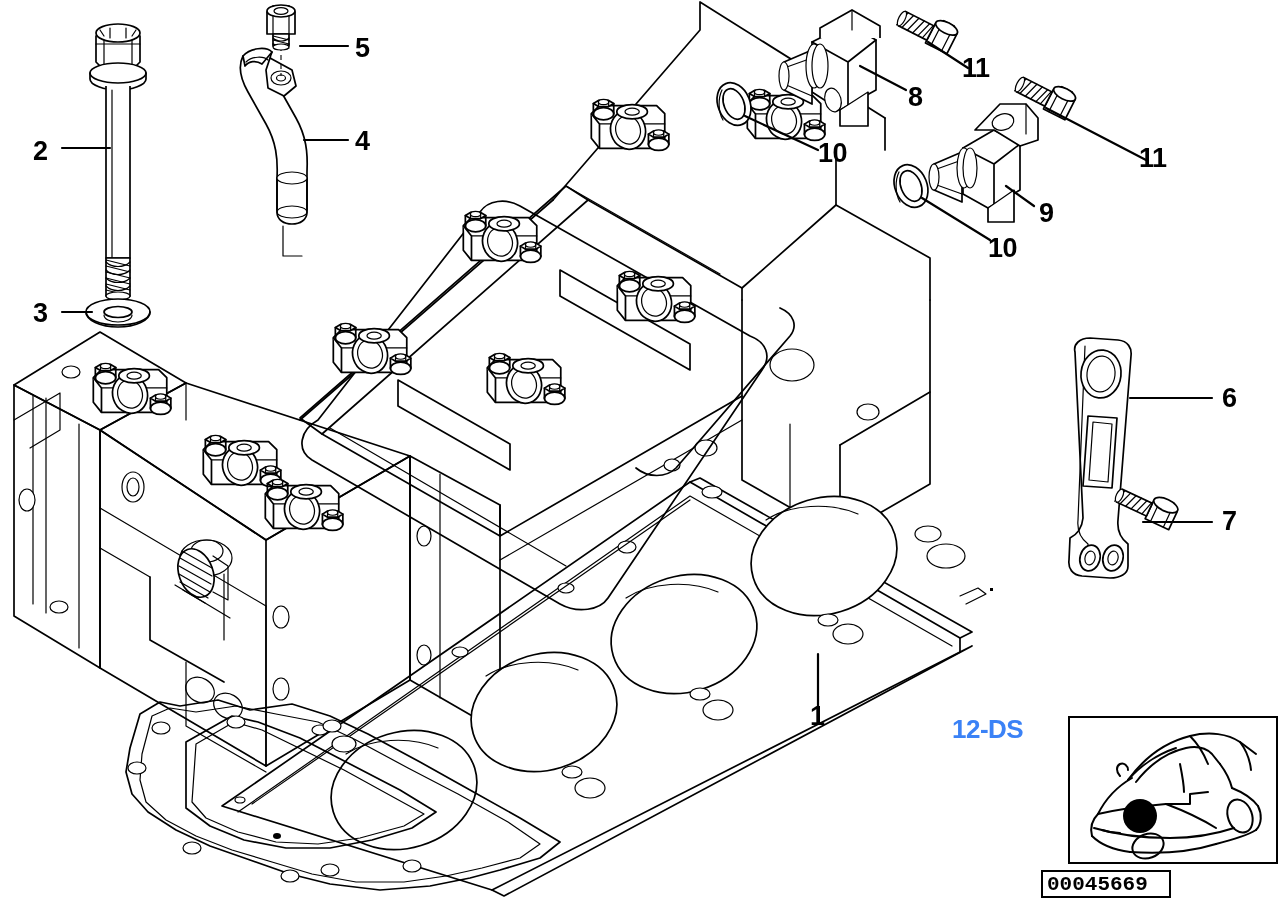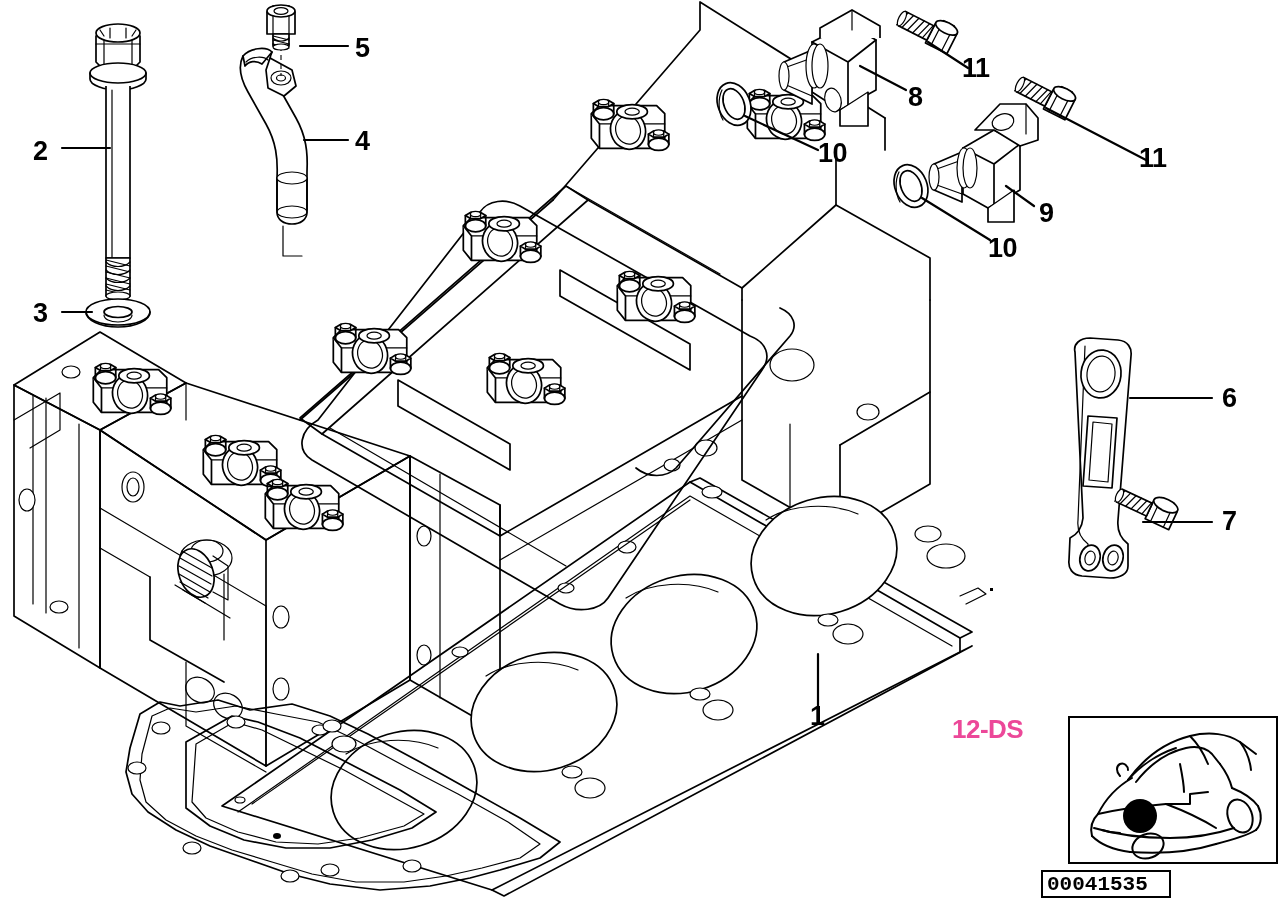--- a/index.html
+++ b/index.html
@@ -19,21 +19,21 @@
     line-height:1;
     white-space:nowrap;
     letter-spacing:-0.5px;
   }
   .sect-label{
     position:absolute;
     font-family:"Liberation Sans", sans-serif;
     font-weight:bold;
     font-size:26px;
     letter-spacing:-0.5px;
-    color:#ec4899;white-space:nowrap;
+    color:#3b82f6;white-space:nowrap;
   }
   #vehicle-box{
     position:absolute;left:1068px;top:716px;width:210px;height:148px;
     border:2px solid #000;background:#fff;box-sizing:border-box;
   }
   #partno-box{
     position:absolute;left:1041px;top:870px;width:130px;height:28px;
     border:2px solid #000;background:#fff;box-sizing:border-box;
     display:flex;align-items:center;justify-content:flex-start;
   }
@@ -506,16 +506,16 @@
         <path d="M50,58 C46,54 46,48 50,46 C54,44 58,48 58,52"></path>
 
         <path d="M32,112 C38,114 44,115 50,115"></path>
       </g>
 
       <ellipse cx="70" cy="98" rx="17" ry="17" fill="#000"></ellipse>
     </svg>
   </div>
 
   <div id="partno-box">
-    <span>00041535</span>
+    <span>00045669</span>
   </div>
 
 </div>
 
 </body></html>

